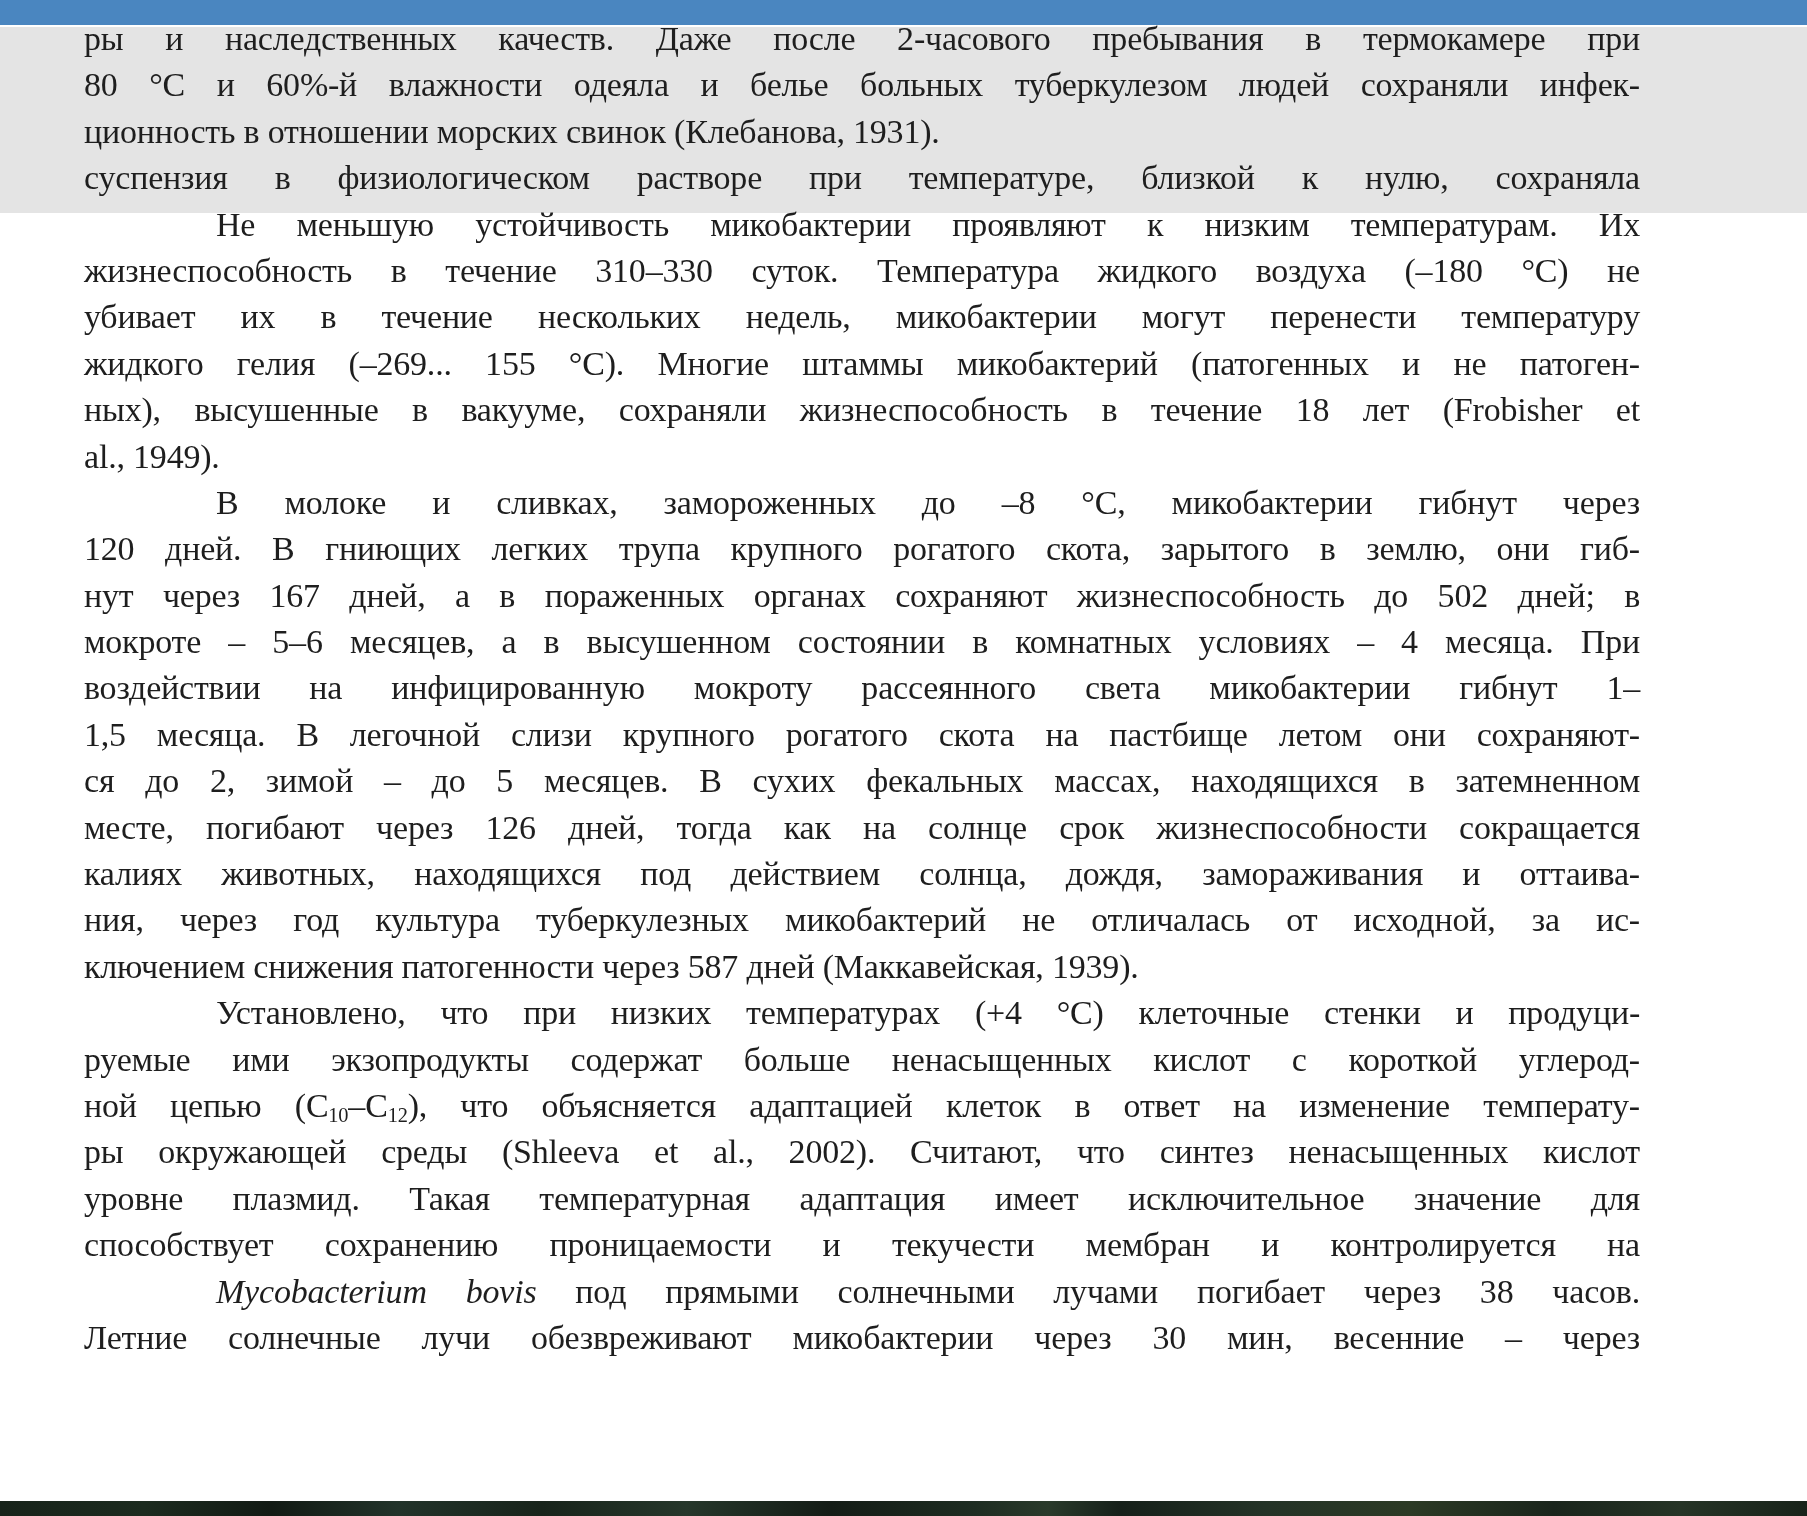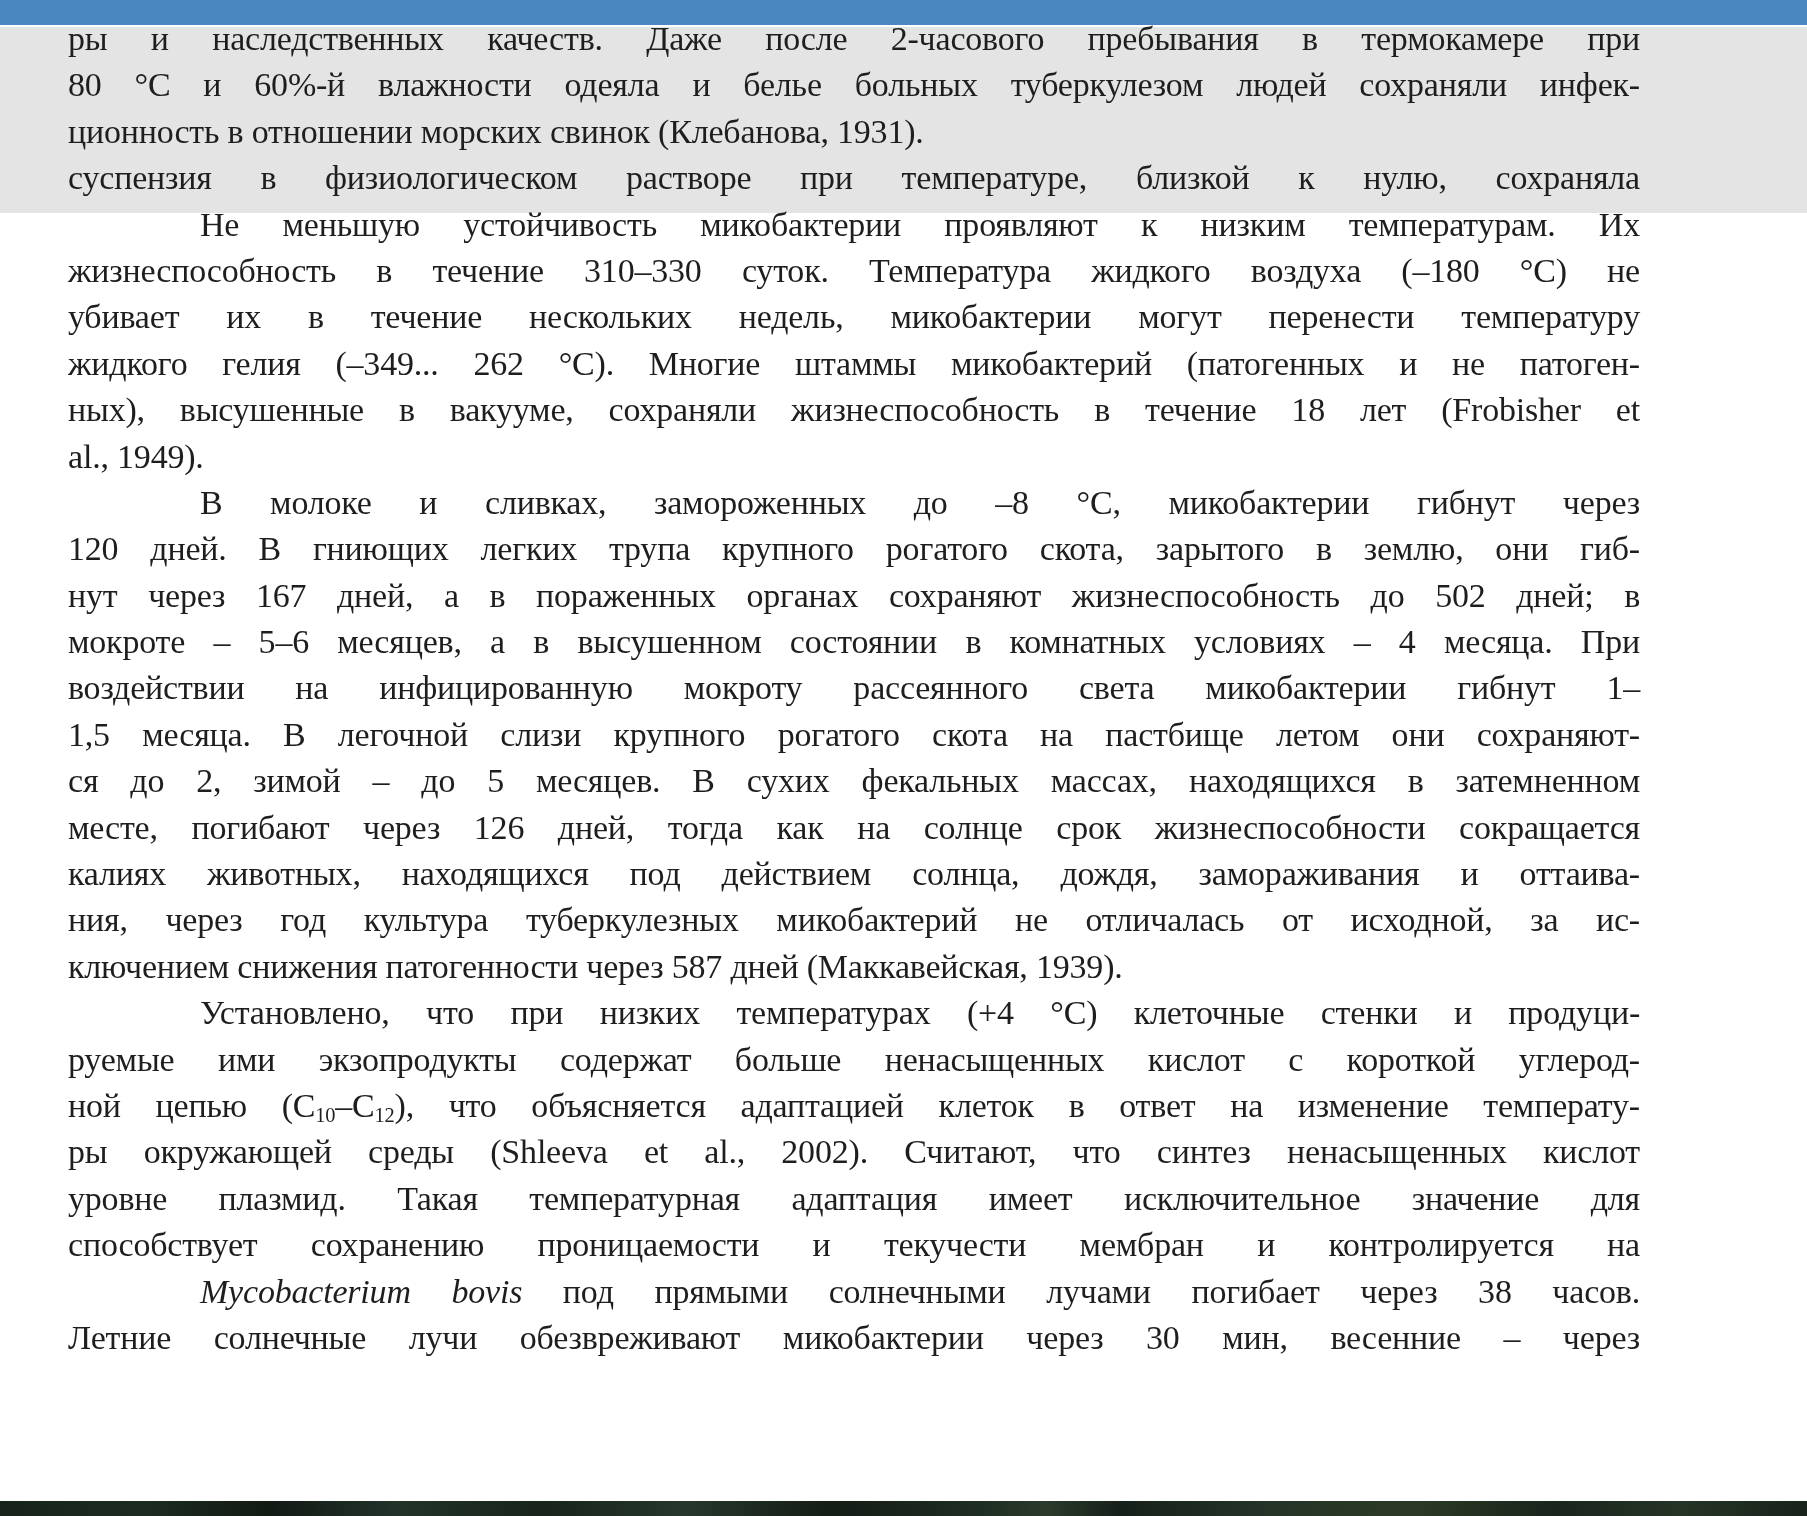--- a/index.html
+++ b/index.html
@@ -50,20 +50,21 @@
   }
   .line {
     height: 46.4px;
     line-height: 46.4px;
     font-size: 34px;
     white-space: nowrap;
     text-align: justify;
     text-align-last: justify;
     overflow: visible;
     letter-spacing: -0.2px;
+    margin-left: 16px;
   }
   .line.last {
     text-align: left;
     text-align-last: left;
   }
   .line.indent {
     padding-left: 132px;
   }
   .line > span.txt {
     display: block;
@@ -99,21 +100,21 @@
   <div class="line indent">
       <span class="txt">Не меньшую устойчивость микобактерии проявляют к низким температурам. Их</span>
     </div>
   <div class="line">
       <span class="txt">жизнеспособность в течение 310–330 суток. Температура жидкого воздуха (–180 °С) не</span>
     </div>
   <div class="line">
       <span class="txt">убивает их в течение нескольких недель, микобактерии могут перенести температуру</span>
     </div>
   <div class="line">
-      <span class="txt">жидкого гелия (–349... 262 °С). Многие штаммы микобактерий (патогенных и не патоген-</span>
+      <span class="txt">жидкого гелия (–269... 155 °С). Многие штаммы микобактерий (патогенных и не патоген-</span>
     </div>
   <div class="line">
       <span class="txt">ных), высушенные в вакууме, сохраняли жизнеспособность в течение 18 лет (Frobisher et</span>
     </div>
   <div class="line last">
       <span class="txt">al., 1949).</span>
     </div>
 
   <div class="line indent">
       <span class="txt">В молоке и сливках, замороженных до –8 °С, микобактерии гибнут через</span>

